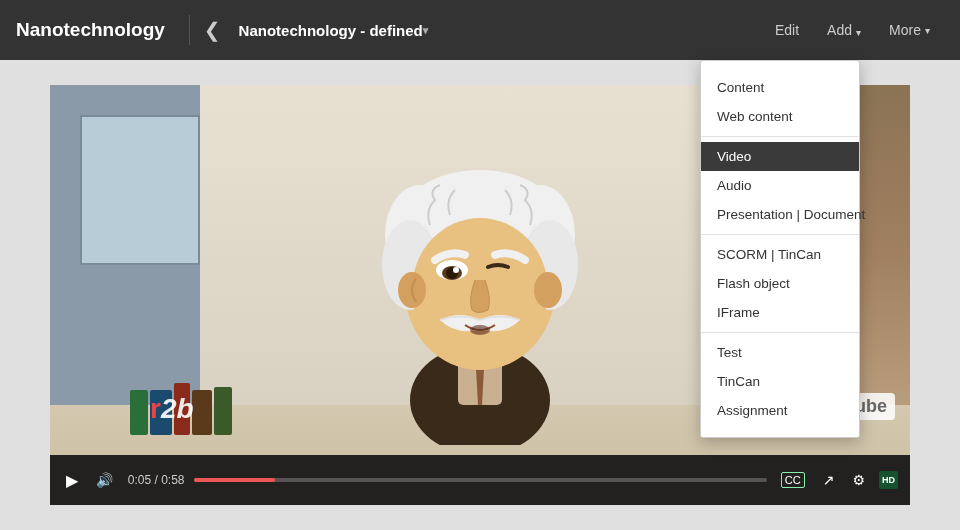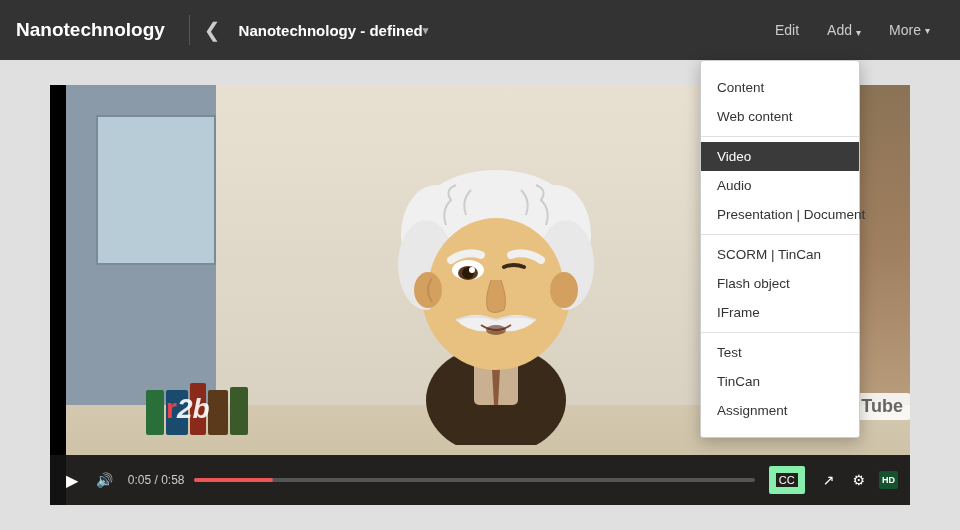--- a/index.html
+++ b/index.html
@@ -102,21 +102,20 @@
       position: relative;
       overflow: hidden;
     }
 
     .video-frame {
       width: 100%;
       height: 100%;
       position: relative;
       background: linear-gradient(135deg, #b8d4e8 0%, #a0b8cc 30%, #c8d8e8 60%, #e8e0d0 100%);
       overflow: hidden;
-      margin-left: 16px;
     }
 
     
     .wall-left {
       position: absolute;
       top: 0; left: 0;
       width: 200px; height: 100%;
       background: #8a9aa8;
       clip-path: polygon(0 0, 160px 0, 200px 100%, 0 100%);
     }
@@ -429,21 +428,21 @@
 
       <span class="time-display">
         <span>0:05</span> / <span>0:58</span>
       </span>
 
       <div class="progress-bar">
         <div class="progress-fill"></div>
       </div>
 
       <button class="ctrl-btn">
-        <span style="font-size:11px;border:7px solid #86efac;padding:1px 3px;border-radius:2px;">CC</span>
+        <span style="font-size:11px;border:1px solid #86efac;padding:1px 3px;border-radius:2px;">CC</span>
       </button>
 
       <button class="ctrl-btn">
         <span>↗</span>
       </button>
 
       <button class="ctrl-btn">
         <span>⚙</span>
       </button>
 

